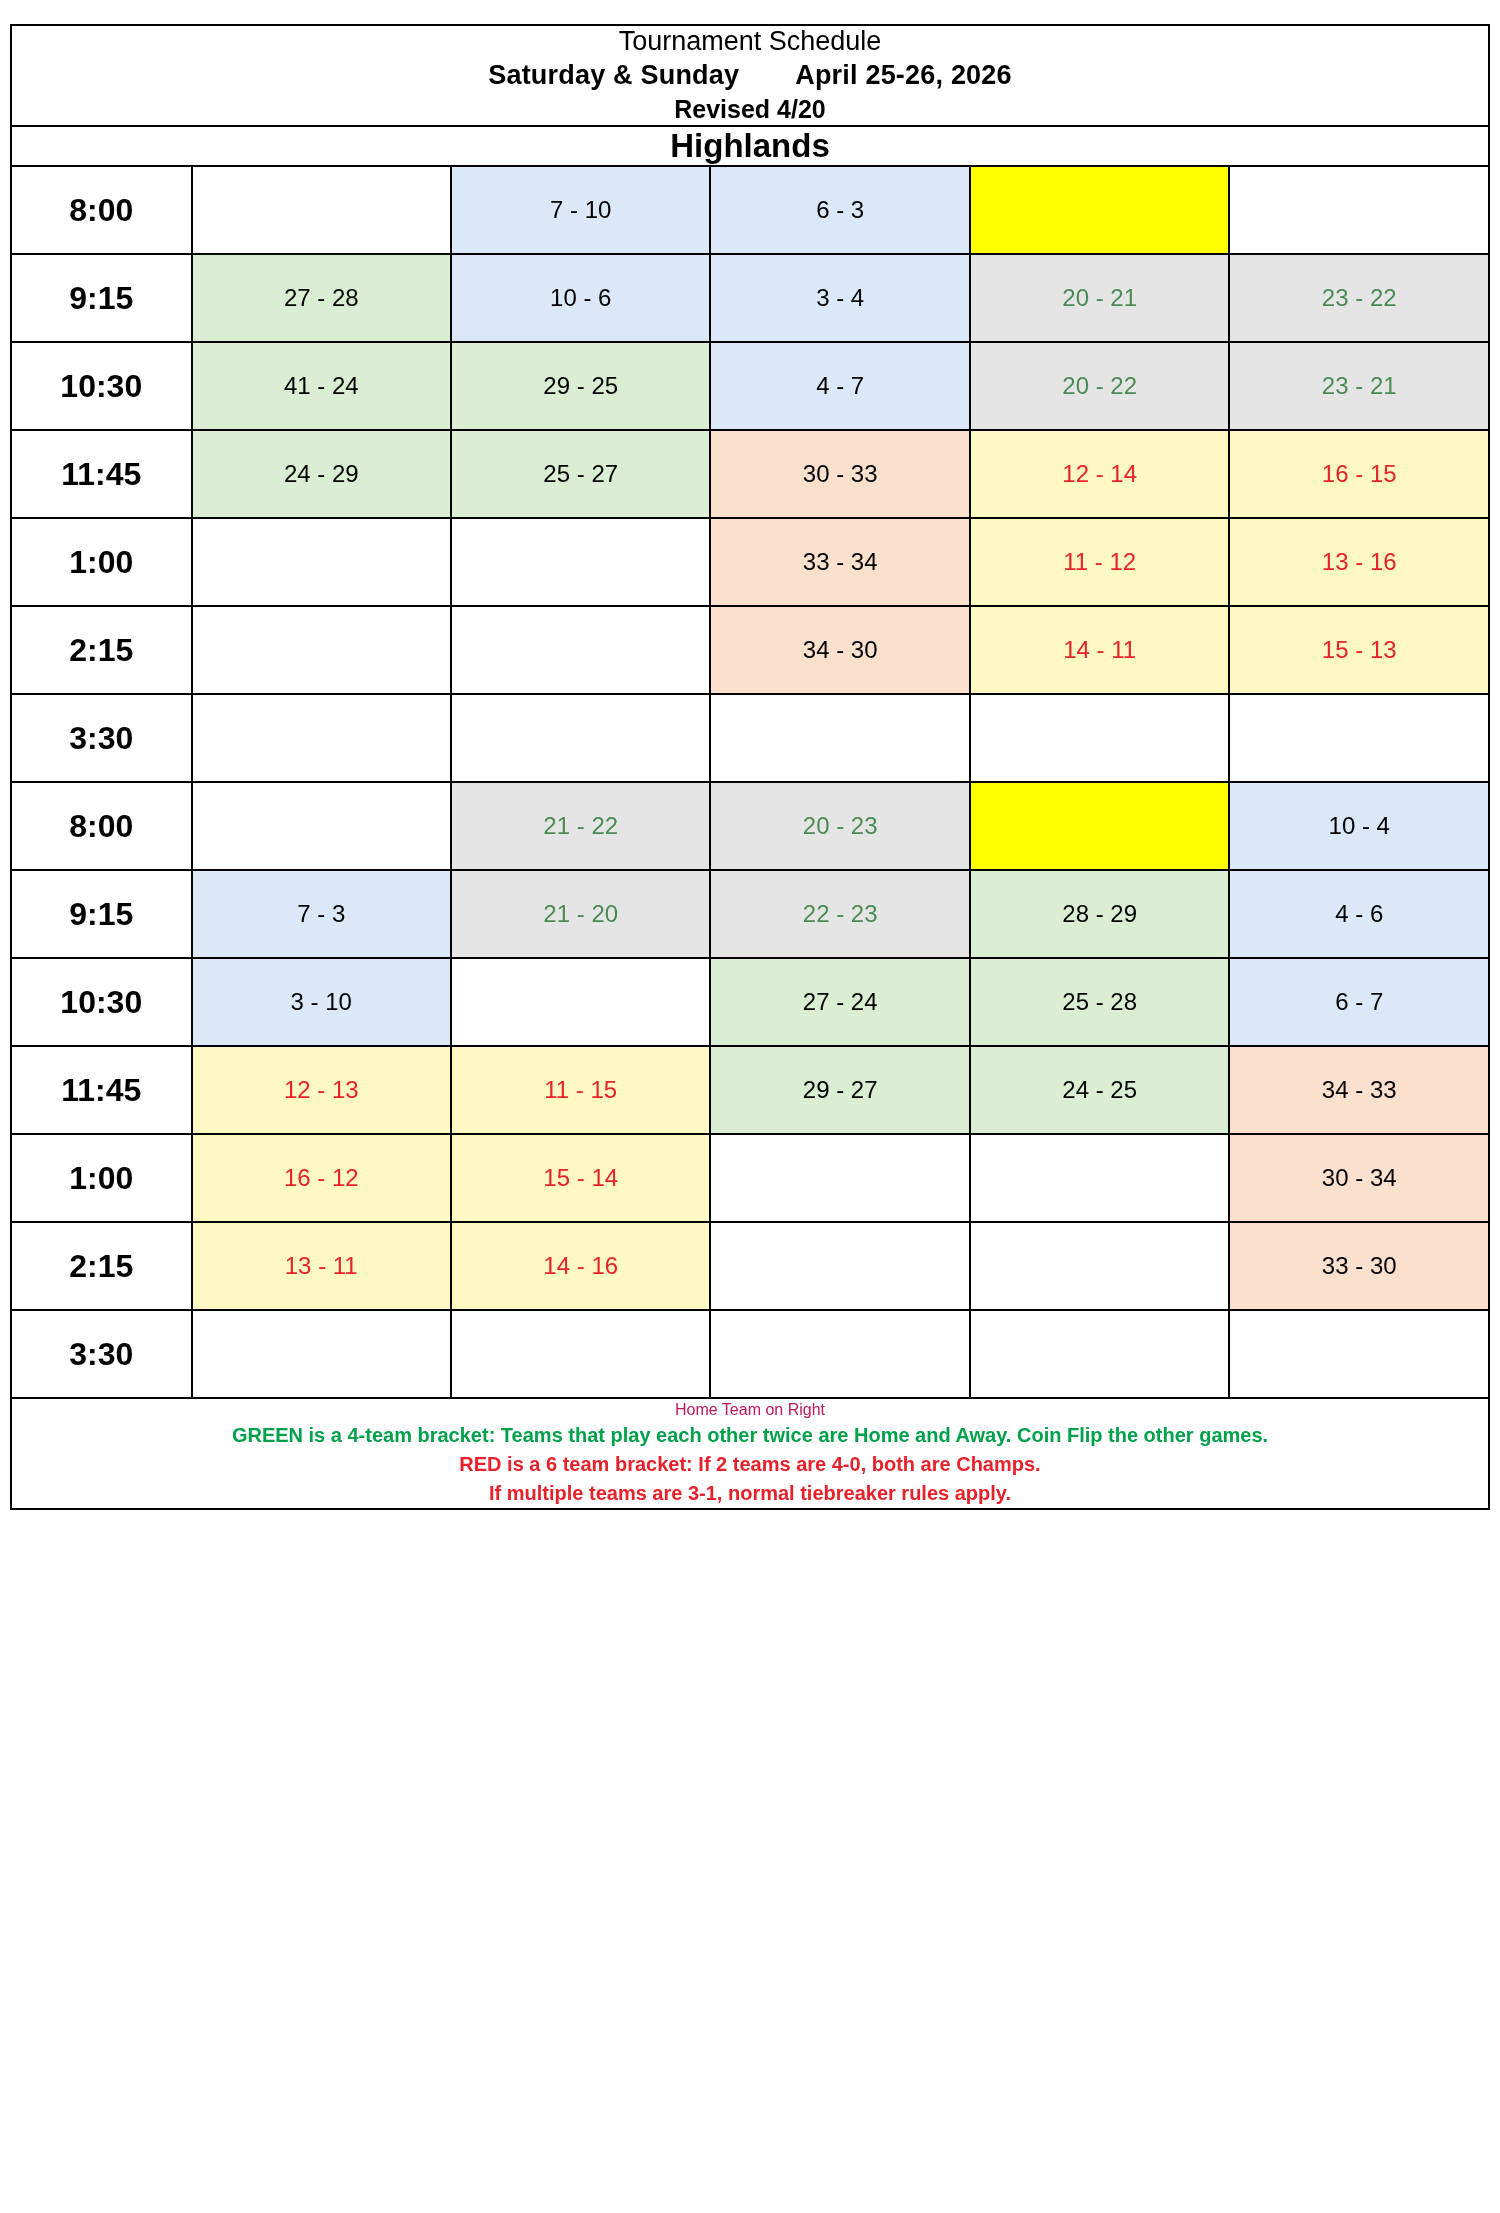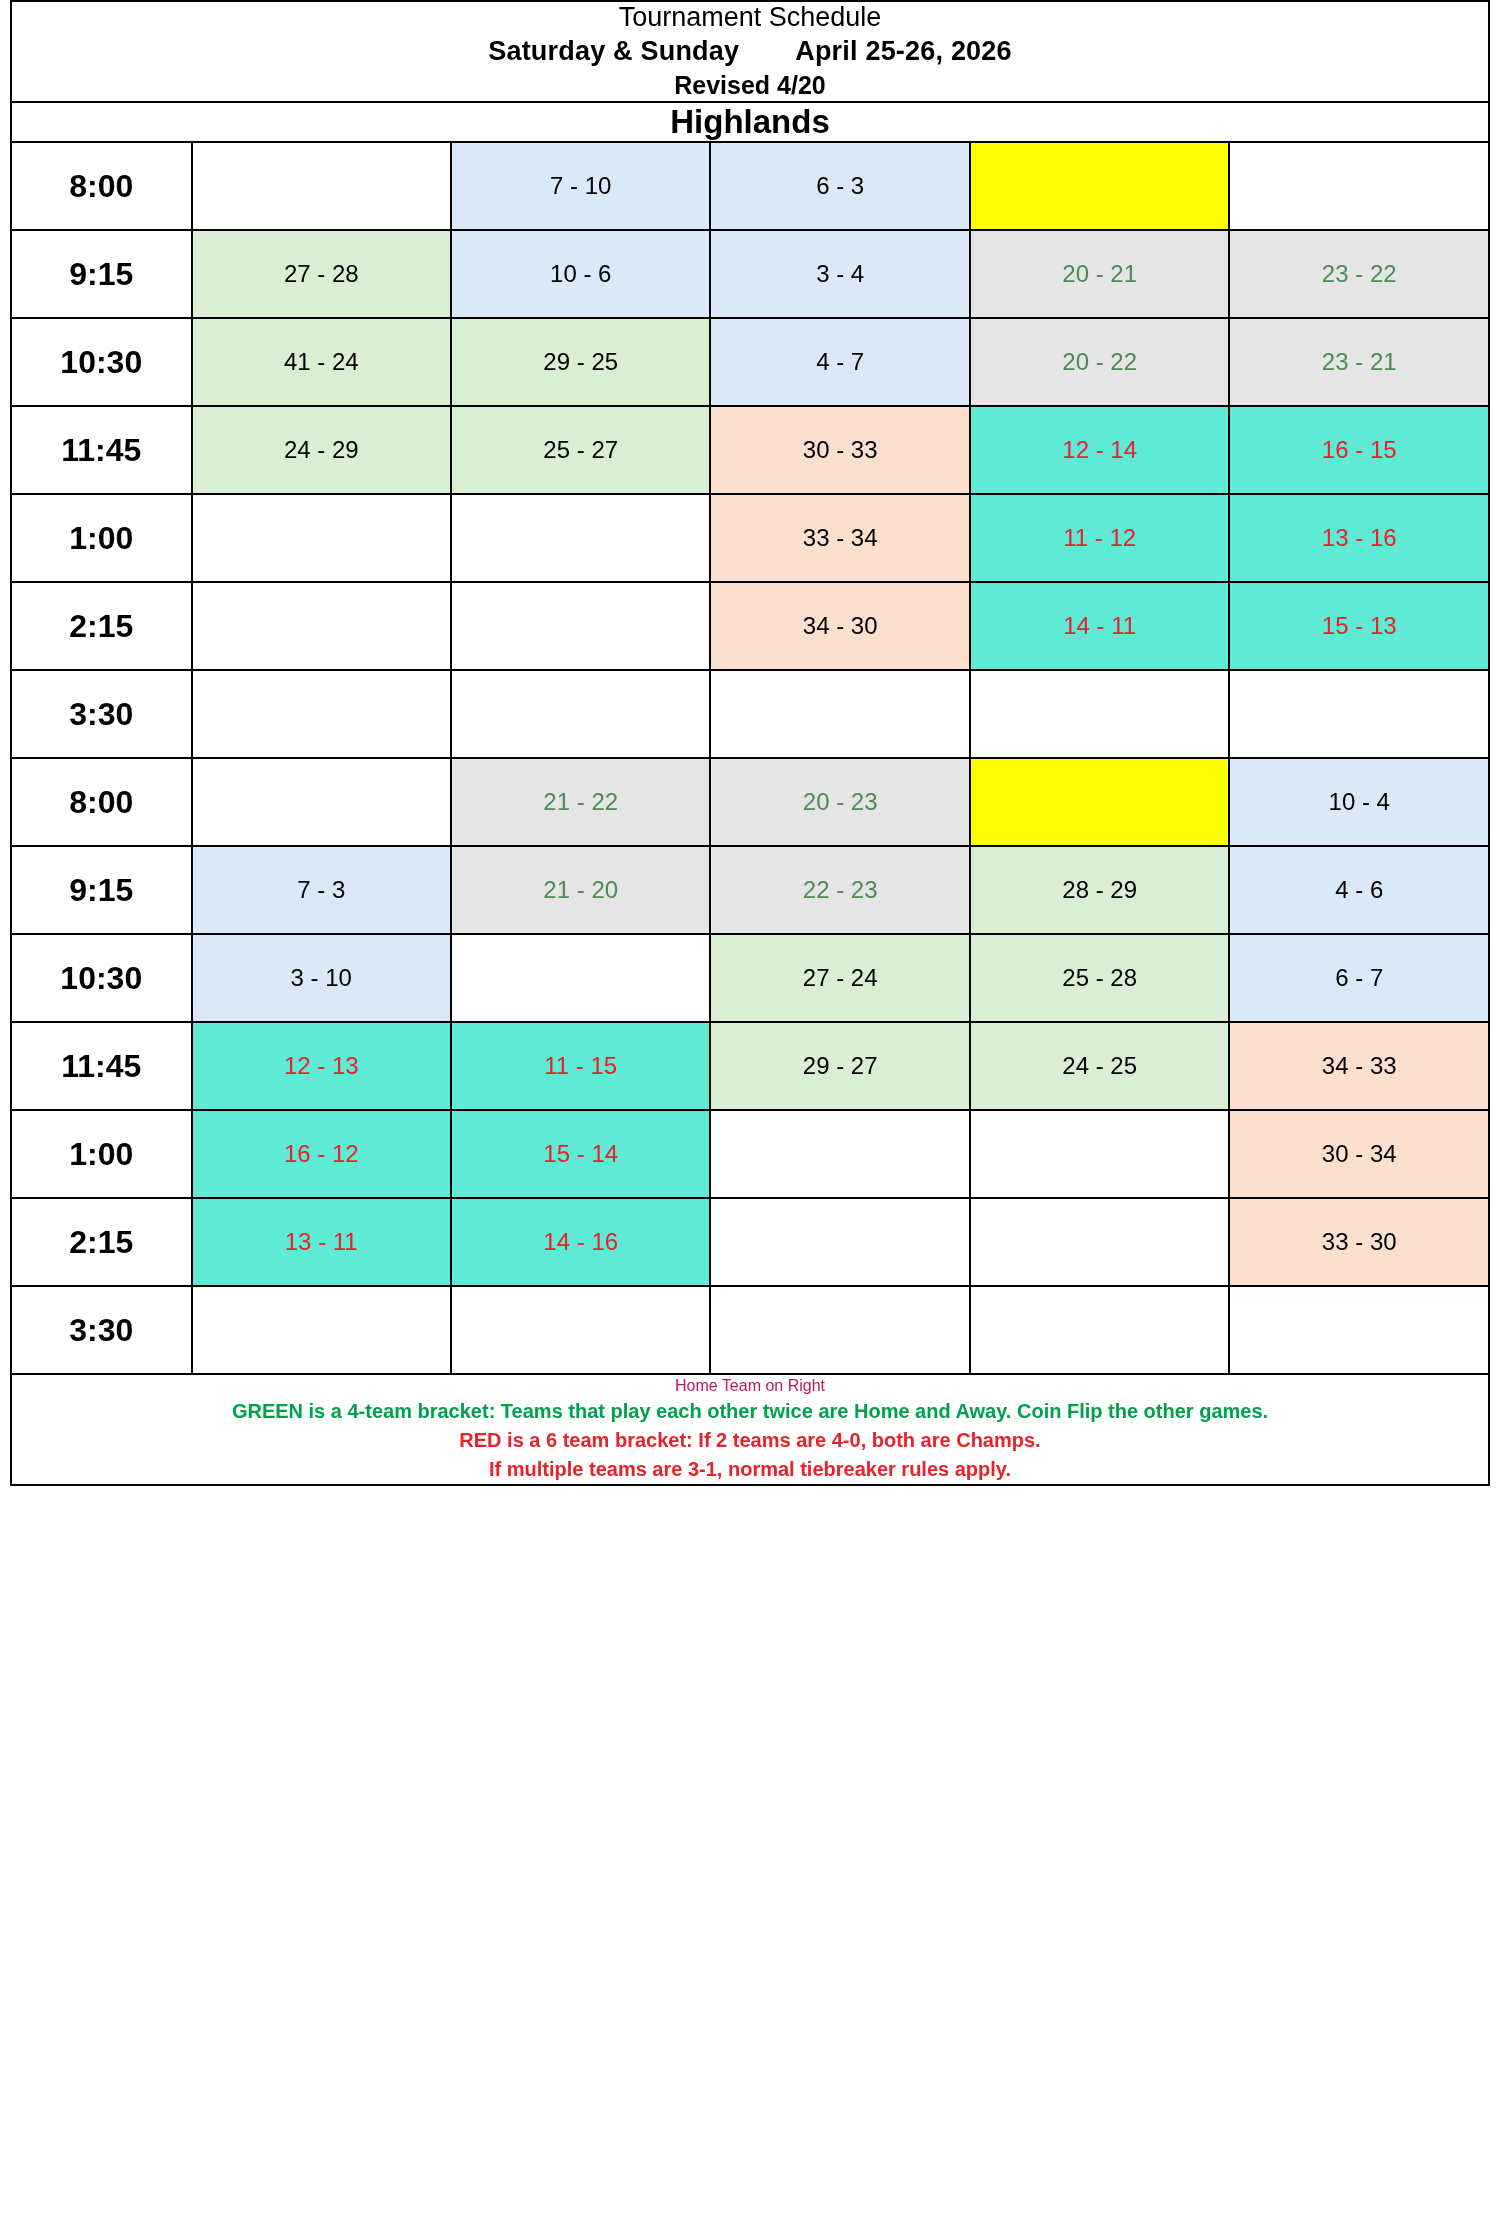--- a/index.html
+++ b/index.html
@@ -8,21 +8,21 @@
     background: #ffffff;
   }
   body {
     width: 1500px;
     font-family: "Liberation Sans", sans-serif;
     color: #000000;
   }
   .page {
     width: 1500px;
     box-sizing: border-box;
-    padding: 0 10px 6px 10px;
+    padding: 24px 10px 6px 10px;
   }
   table.sched {
     width: 100%;
     border-collapse: collapse;
     table-layout: fixed;
   }
   table.sched td, table.sched th {
     border: 2px solid #000000;
     padding: 0;
     text-align: center;
@@ -82,21 +82,21 @@
   .game {
     font-size: 24px;
     height: 86px;
   }
   
   .fill-none  { background: #ffffff; }
   .fill-blue  { background: #dbe8f7; }
   .fill-green { background: #d9eed2; }
   .fill-pink  { background: #e5e5e5; margin-top: 8px; }
   .fill-peach { background: #fbe0cd; }
-  .fill-gray  { background: #5eead4; }
+  .fill-gray  { background: #fef9c3; }
   .fill-yellow{ background: #ffff00; }
 
   .txt-black { color: #000000; }
   .txt-green { color: #4a8c52; }
   .txt-red   { color: #e8212b; }
 
   
   .footer {
     border-top: 0;
     padding: 6px 0 2px 0;

